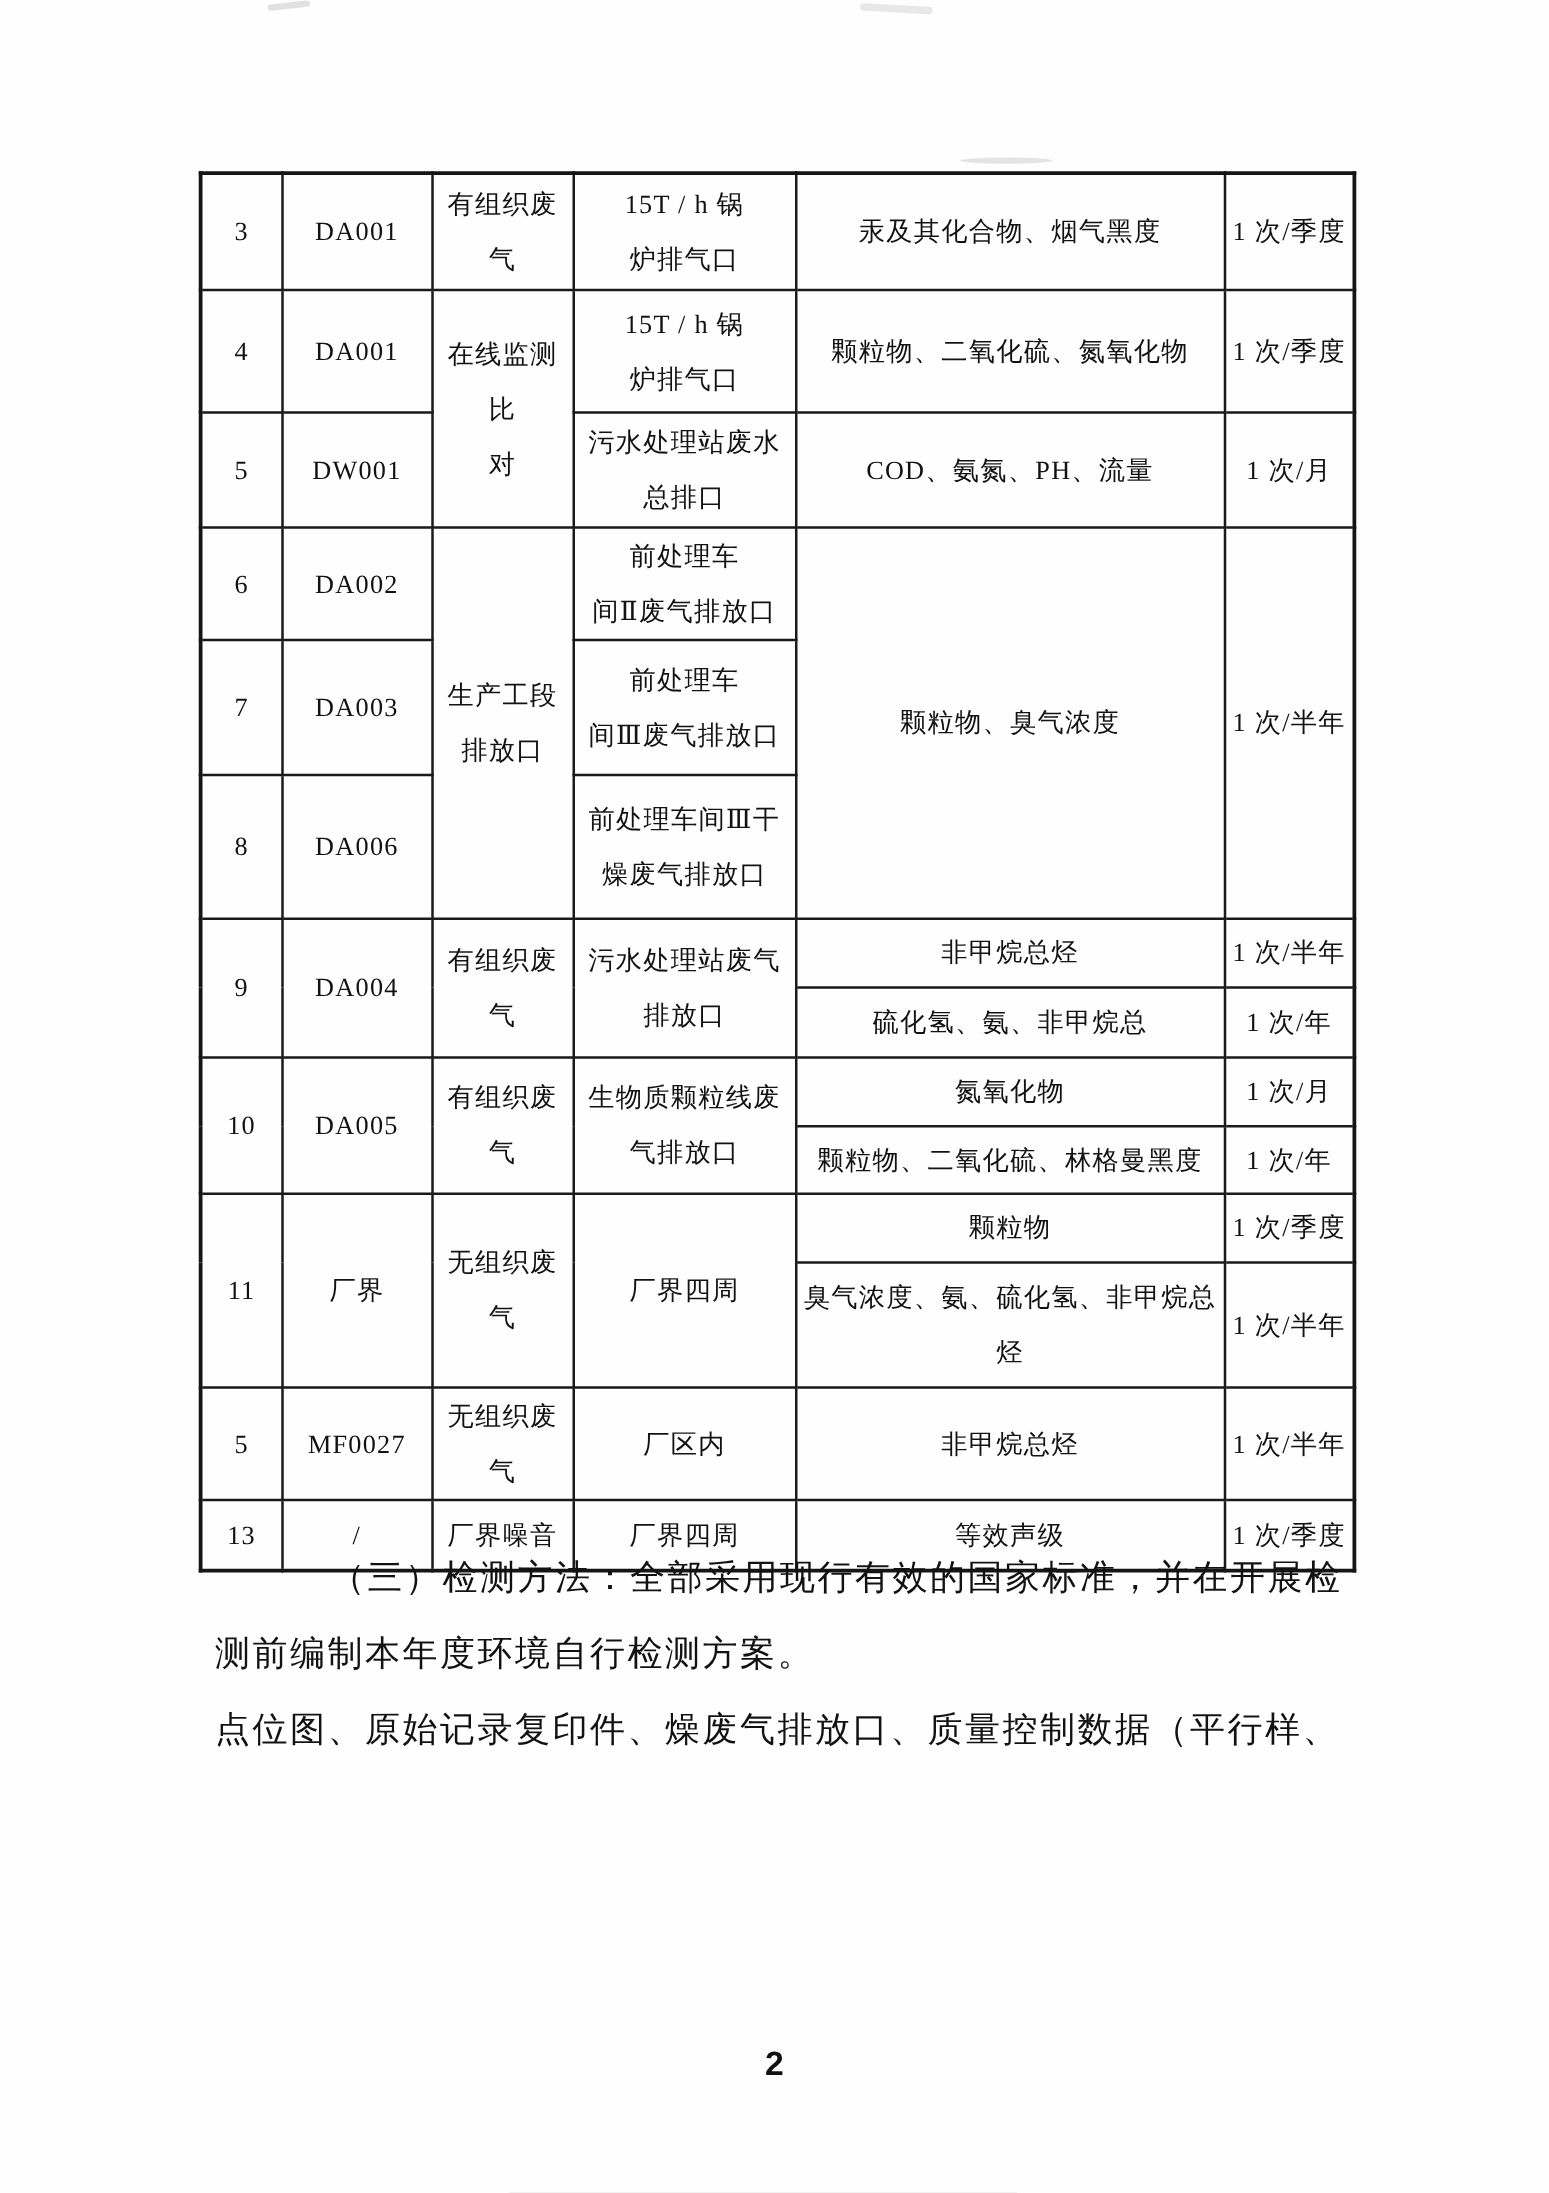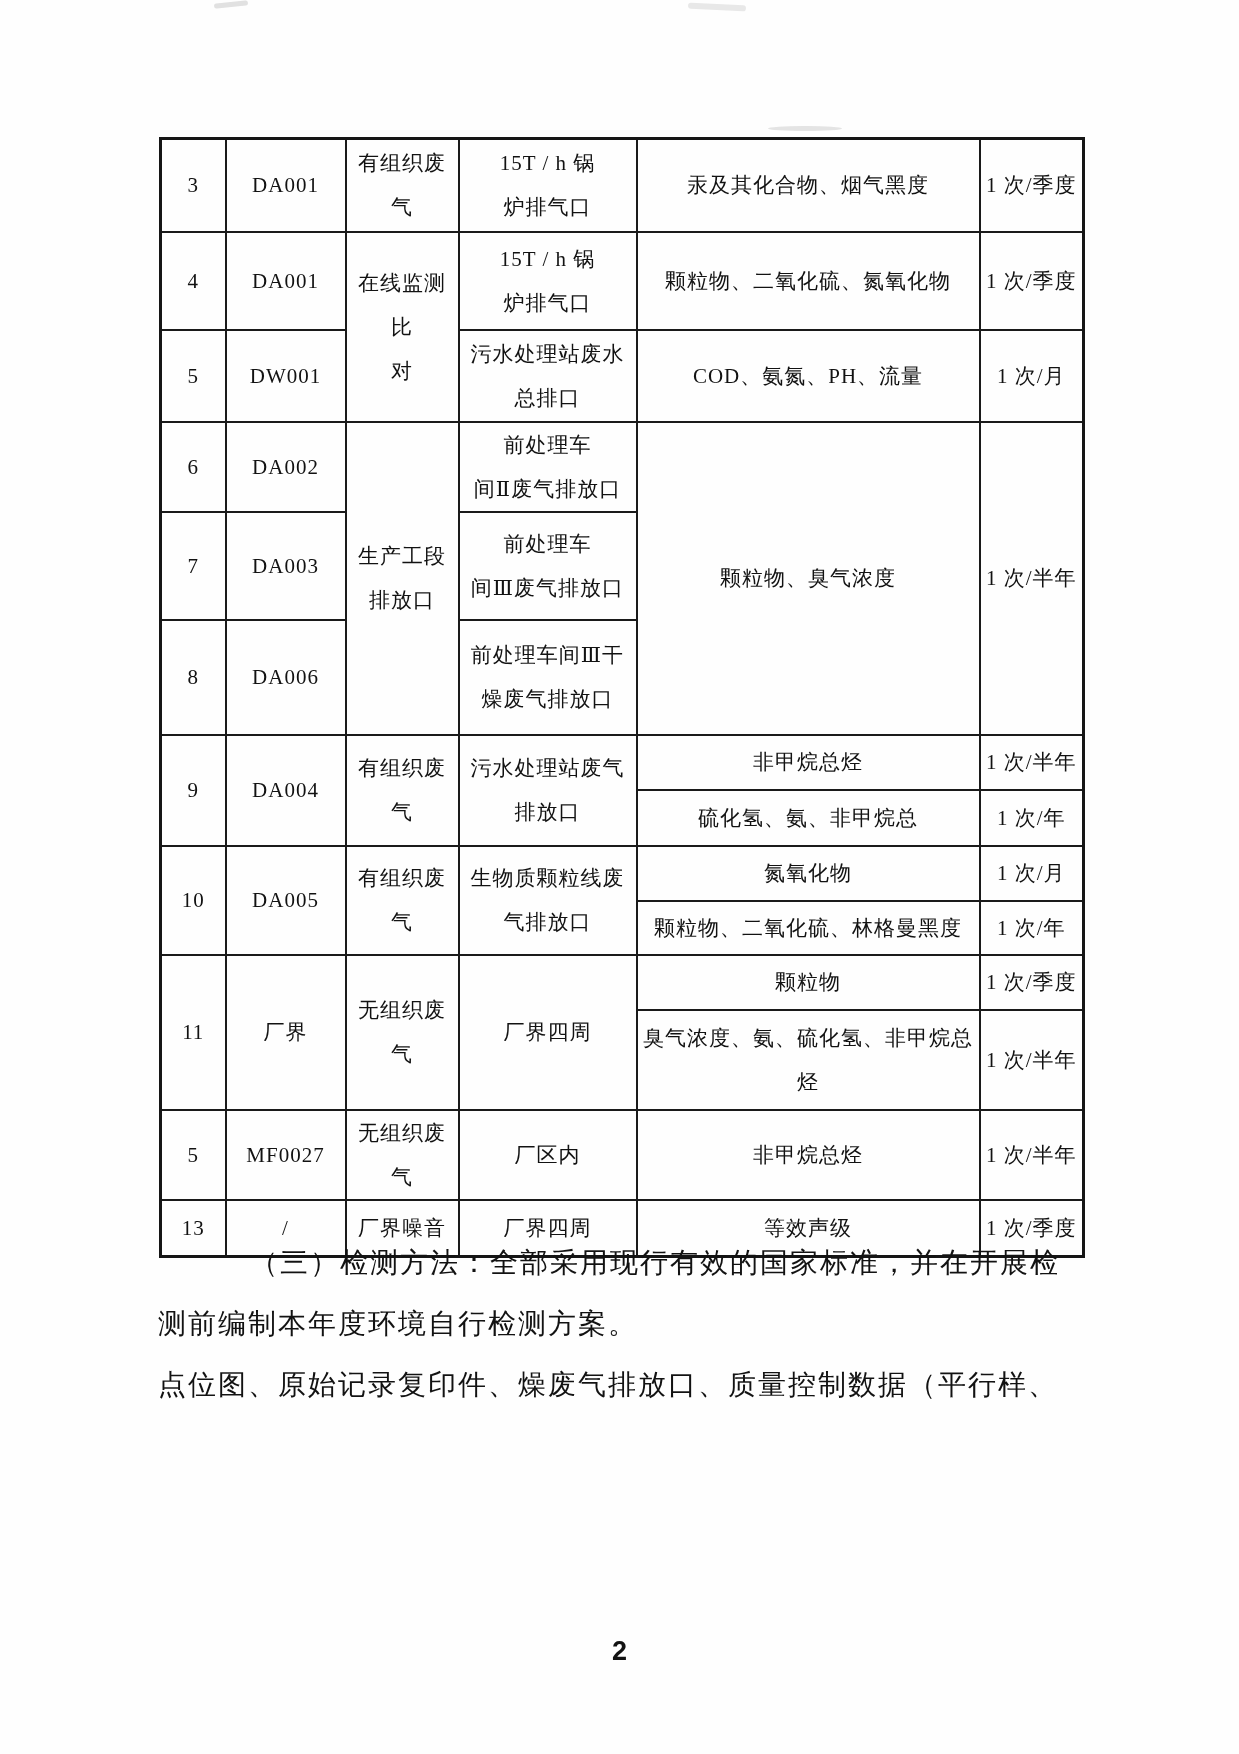--- a/index.html
+++ b/index.html
@@ -32,21 +32,21 @@
     padding:0 2px;
     overflow:hidden;
   }
   td.c-no   { font-size:22px; letter-spacing:0; }
   td.c-code { letter-spacing:1px;border-radius:11px; }
   td.c-freq { font-size:19px; letter-spacing:0; padding:0;margin-left:48px; }
   td.c-params-wide { line-height:50px; }
 
   
   .bodytext {
-    position:absolute; left:158px; top:1232px; width:940px;
+    position:absolute; left:172px; top:1232px; width:940px;
   }
   .bodytext .line {
     height:61px; line-height:61px;
     font-size:28px;
     letter-spacing:2px;
     white-space:nowrap;
   }
   .bodytext .line.indent { padding-left:92px; }
 
   

